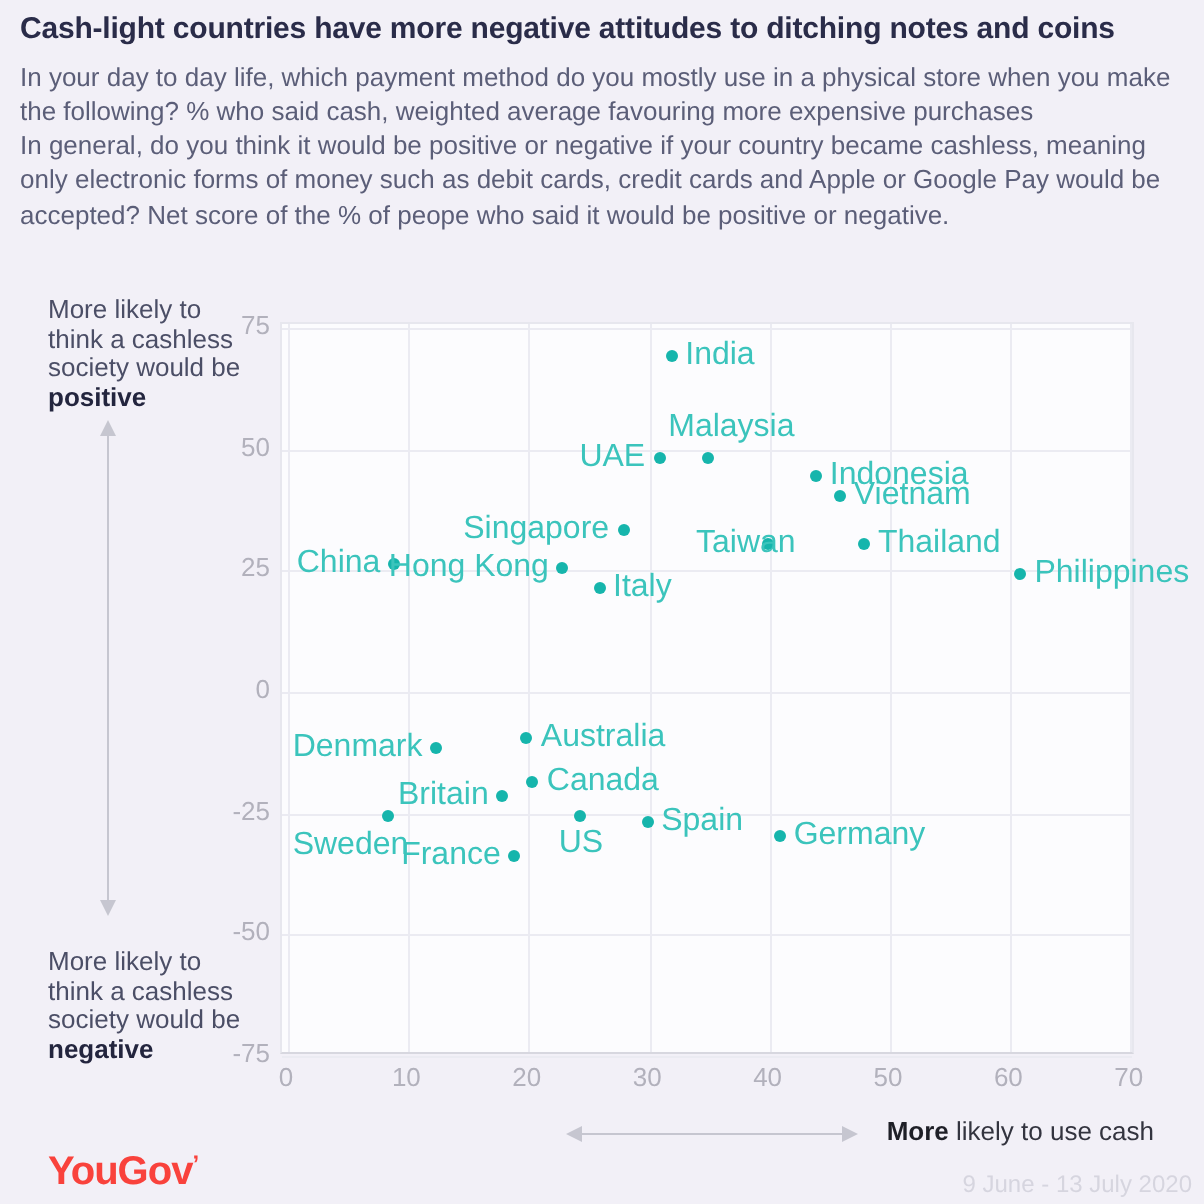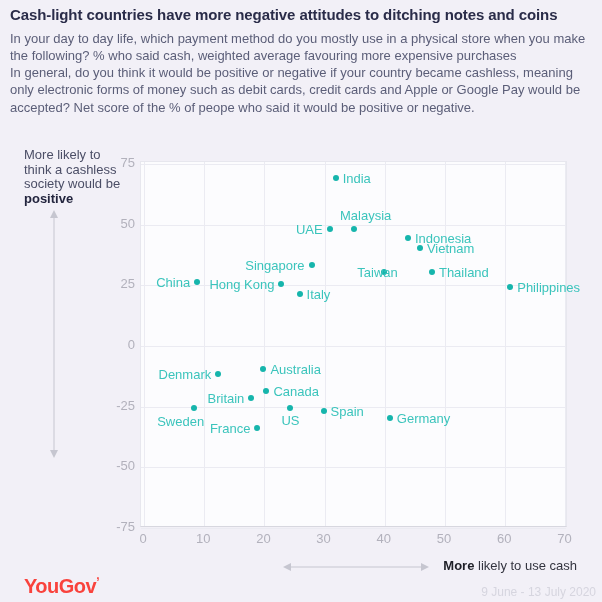--- a/index.html
+++ b/index.html
@@ -12,21 +12,21 @@
   .anno b{color:#23253e;}
   .anno-top{left:24px;top:148px;}
   .anno-bottom{left:24px;top:474px;}
   .plot{position:absolute;left:140px;top:161px;width:427px;height:366px;background:#fcfcfe;
         border:1px solid #e7e7ee;border-bottom:1px solid #d7d7df;box-sizing:border-box;}
   .gl-v{position:absolute;top:0;width:1px;height:100%;background:#ebebf2;}
   .gl-h{position:absolute;left:0;height:1px;width:100%;background:#ebebf2;}
   .ytick{position:absolute;width:34px;text-align:right;font-size:13px;color:#b2b1bc;height:16px;line-height:16px;}
   .xtick{position:absolute;width:30px;text-align:center;font-size:13px;color:#b2b1bc;top:531px;}
   .dot{position:absolute;width:6px;height:6px;border-radius:50%;}
-  .pt-label{position:absolute;font-size:13px;white-space:nowrap;}
+  .pt-label{position:absolute;font-size:16px;white-space:nowrap;}
   .pos-right{transform:translate(0,-50%);}
   .pos-left{transform:translate(-100%,-50%);}
   .pos-above{transform:translate(-50%,-100%);}
   .pos-below{transform:translate(-50%,0);}
   .pos-below-left{transform:translate(-100%,0);}
   .cap{position:absolute;font-size:13px;color:#33343f;}
   .cap b{color:#1e1f27;}
   .cap-left{left:141px;top:558px;}
   .cap-right{right:25px;top:558px;}
   .arrow-svg{position:absolute;}
@@ -46,20 +46,21 @@
   </div>
 
   <div class="anno anno-top"><span>More likely to think a cashless society would be </span><b>positive</b></div>
 
   <svg class="arrow-svg" style="left:48px;top:210px;" width="12" height="248" viewBox="0 0 12 248">
     <line x1="6" y1="7" x2="6" y2="241" stroke="#c6c6d0" stroke-width="1"></line>
     <polygon points="6,0 2,8 10,8" fill="#c6c6d0"></polygon>
     <polygon points="6,248 2,240 10,240" fill="#c6c6d0"></polygon>
   </svg>
 
+  <div class="anno anno-bottom"><span>More likely to think a cashless society would be </span><b>negative</b></div>
 
   <div class="plot" id="plot">
       <div class="gl-v" style="left: 3px;"></div>
       <div class="gl-v" style="left: 63.2px;"></div>
       <div class="gl-v" style="left: 123.4px;"></div>
       <div class="gl-v" style="left: 183.6px;"></div>
       <div class="gl-v" style="left: 243.8px;"></div>
       <div class="gl-v" style="left: 304px;"></div>
       <div class="gl-v" style="left: 364.2px;"></div>
       <div class="gl-v" style="left: 424.4px;"></div>

